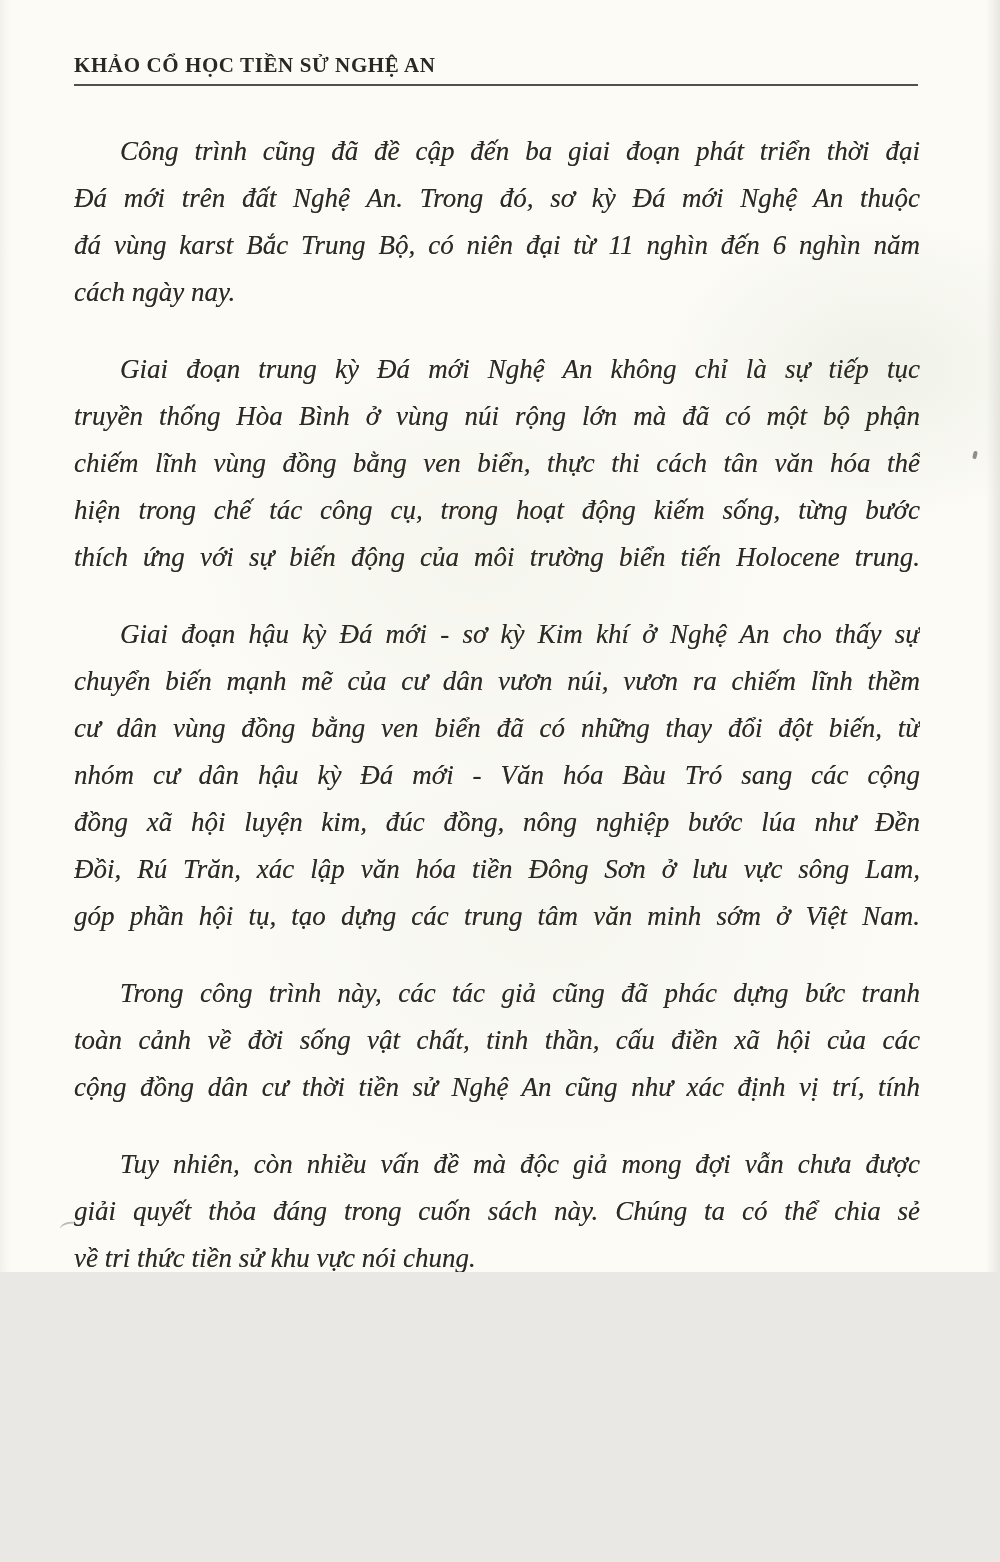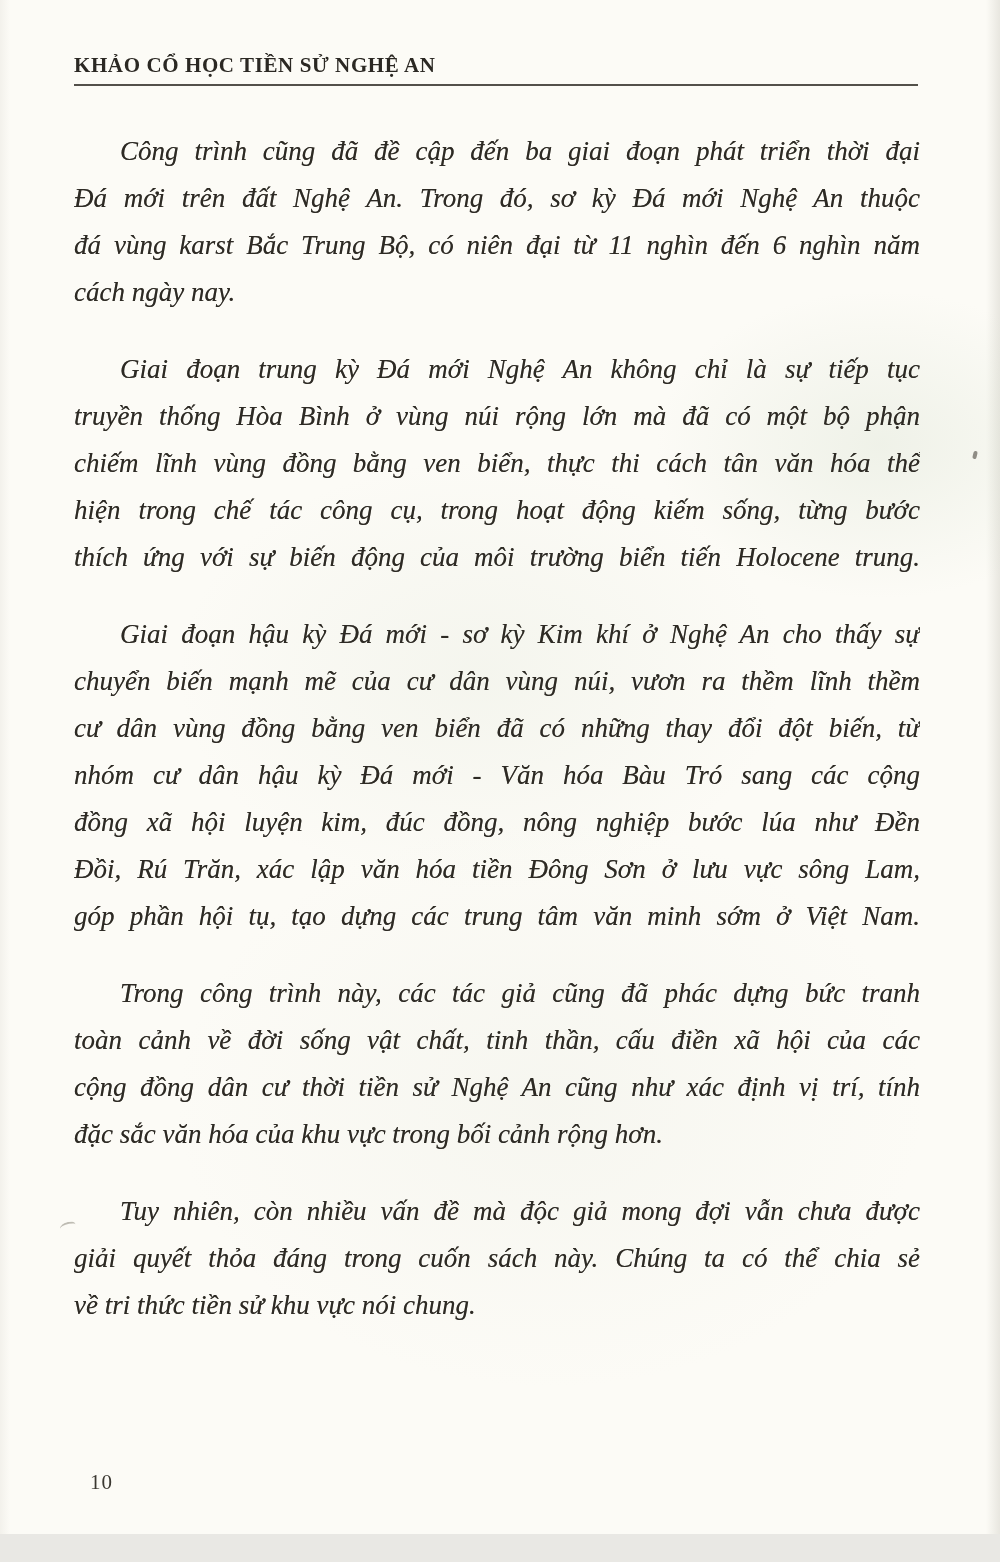--- a/index.html
+++ b/index.html
@@ -3,21 +3,21 @@
 <meta charset="utf-8">
 <style>
   html, body {
     margin: 0;
     padding: 0;
     background: #e9e8e4;
   }
   .page {
     position: relative;
     width: 1000px;
-    height: 1534px;
+    height: 1272px;
     margin: 0 auto;
     overflow: hidden;
     font-family: "Liberation Serif", "DejaVu Serif", serif;
     color: #2d2a24;
     background:
       radial-gradient(ellipse 320px 220px at 88% 29%, rgba(205,217,196,0.28), transparent 70%),
       radial-gradient(ellipse 420px 300px at 48% 44%, rgba(210,219,200,0.18), transparent 72%),
       radial-gradient(ellipse 500px 380px at 55% 72%, rgba(214,219,204,0.15), transparent 75%),
       linear-gradient(to left, rgba(186,183,172,0.30), rgba(186,183,172,0.0) 14px),
       linear-gradient(to right, rgba(200,197,188,0.18), rgba(200,197,188,0.0) 10px),
@@ -120,32 +120,31 @@
       </div>
       <div class="para">
         <div class="line indent">Giai đoạn trung kỳ Đá mới Nghệ An không chỉ là sự tiếp tục</div>
         <div class="line">truyền thống Hòa Bình ở vùng núi rộng lớn mà đã có một bộ phận</div>
         <div class="line">chiếm lĩnh vùng đồng bằng ven biển, thực thi cách tân văn hóa thể</div>
         <div class="line">hiện trong chế tác công cụ, trong hoạt động kiếm sống, từng bước</div>
         <div class="line">thích ứng với sự biến động của môi trường biển tiến Holocene trung.</div>
       </div>
       <div class="para">
         <div class="line indent">Giai đoạn hậu kỳ Đá mới - sơ kỳ Kim khí ở Nghệ An cho thấy sự</div>
-        <div class="line">chuyển biến mạnh mẽ của cư dân vùng núi, vươn ra thềm lĩnh thềm</div>
+        <div class="line">chuyển biến mạnh mẽ của cư dân vươn núi, vươn ra chiếm lĩnh thềm</div>
         <div class="line">cư dân vùng đồng bằng ven biển đã có những thay đổi đột biến, từ</div>
         <div class="line">nhóm cư dân hậu kỳ Đá mới - Văn hóa Bàu Tró sang các cộng</div>
         <div class="line">đồng xã hội luyện kim, đúc đồng, nông nghiệp bước lúa như Đền</div>
         <div class="line">Đồi, Rú Trăn, xác lập văn hóa tiền Đông Sơn ở lưu vực sông Lam,</div>
         <div class="line">góp phần hội tụ, tạo dựng các trung tâm văn minh sớm ở Việt Nam.</div>
       </div>
       <div class="para">
         <div class="line indent">Trong công trình này, các tác giả cũng đã phác dựng bức tranh</div>
         <div class="line">toàn cảnh về đời sống vật chất, tinh thần, cấu điền xã hội của các</div>
         <div class="line">cộng đồng dân cư thời tiền sử Nghệ An cũng như xác định vị trí, tính</div>
-        <div class="line left">đặc sắc văn hóa của khu vực trong bối cảnh rộng hơn.</div>
       </div>
       <div class="para">
         <div class="line indent">Tuy nhiên, còn nhiều vấn đề mà độc giả mong đợi vẫn chưa được</div>
         <div class="line">giải quyết thỏa đáng trong cuốn sách này. Chúng ta có thể chia sẻ</div>
         <div class="line left">về tri thức tiền sử khu vực nói chung.</div>
       </div>
     </div>
 
   <div class="page-number">10</div>
 

